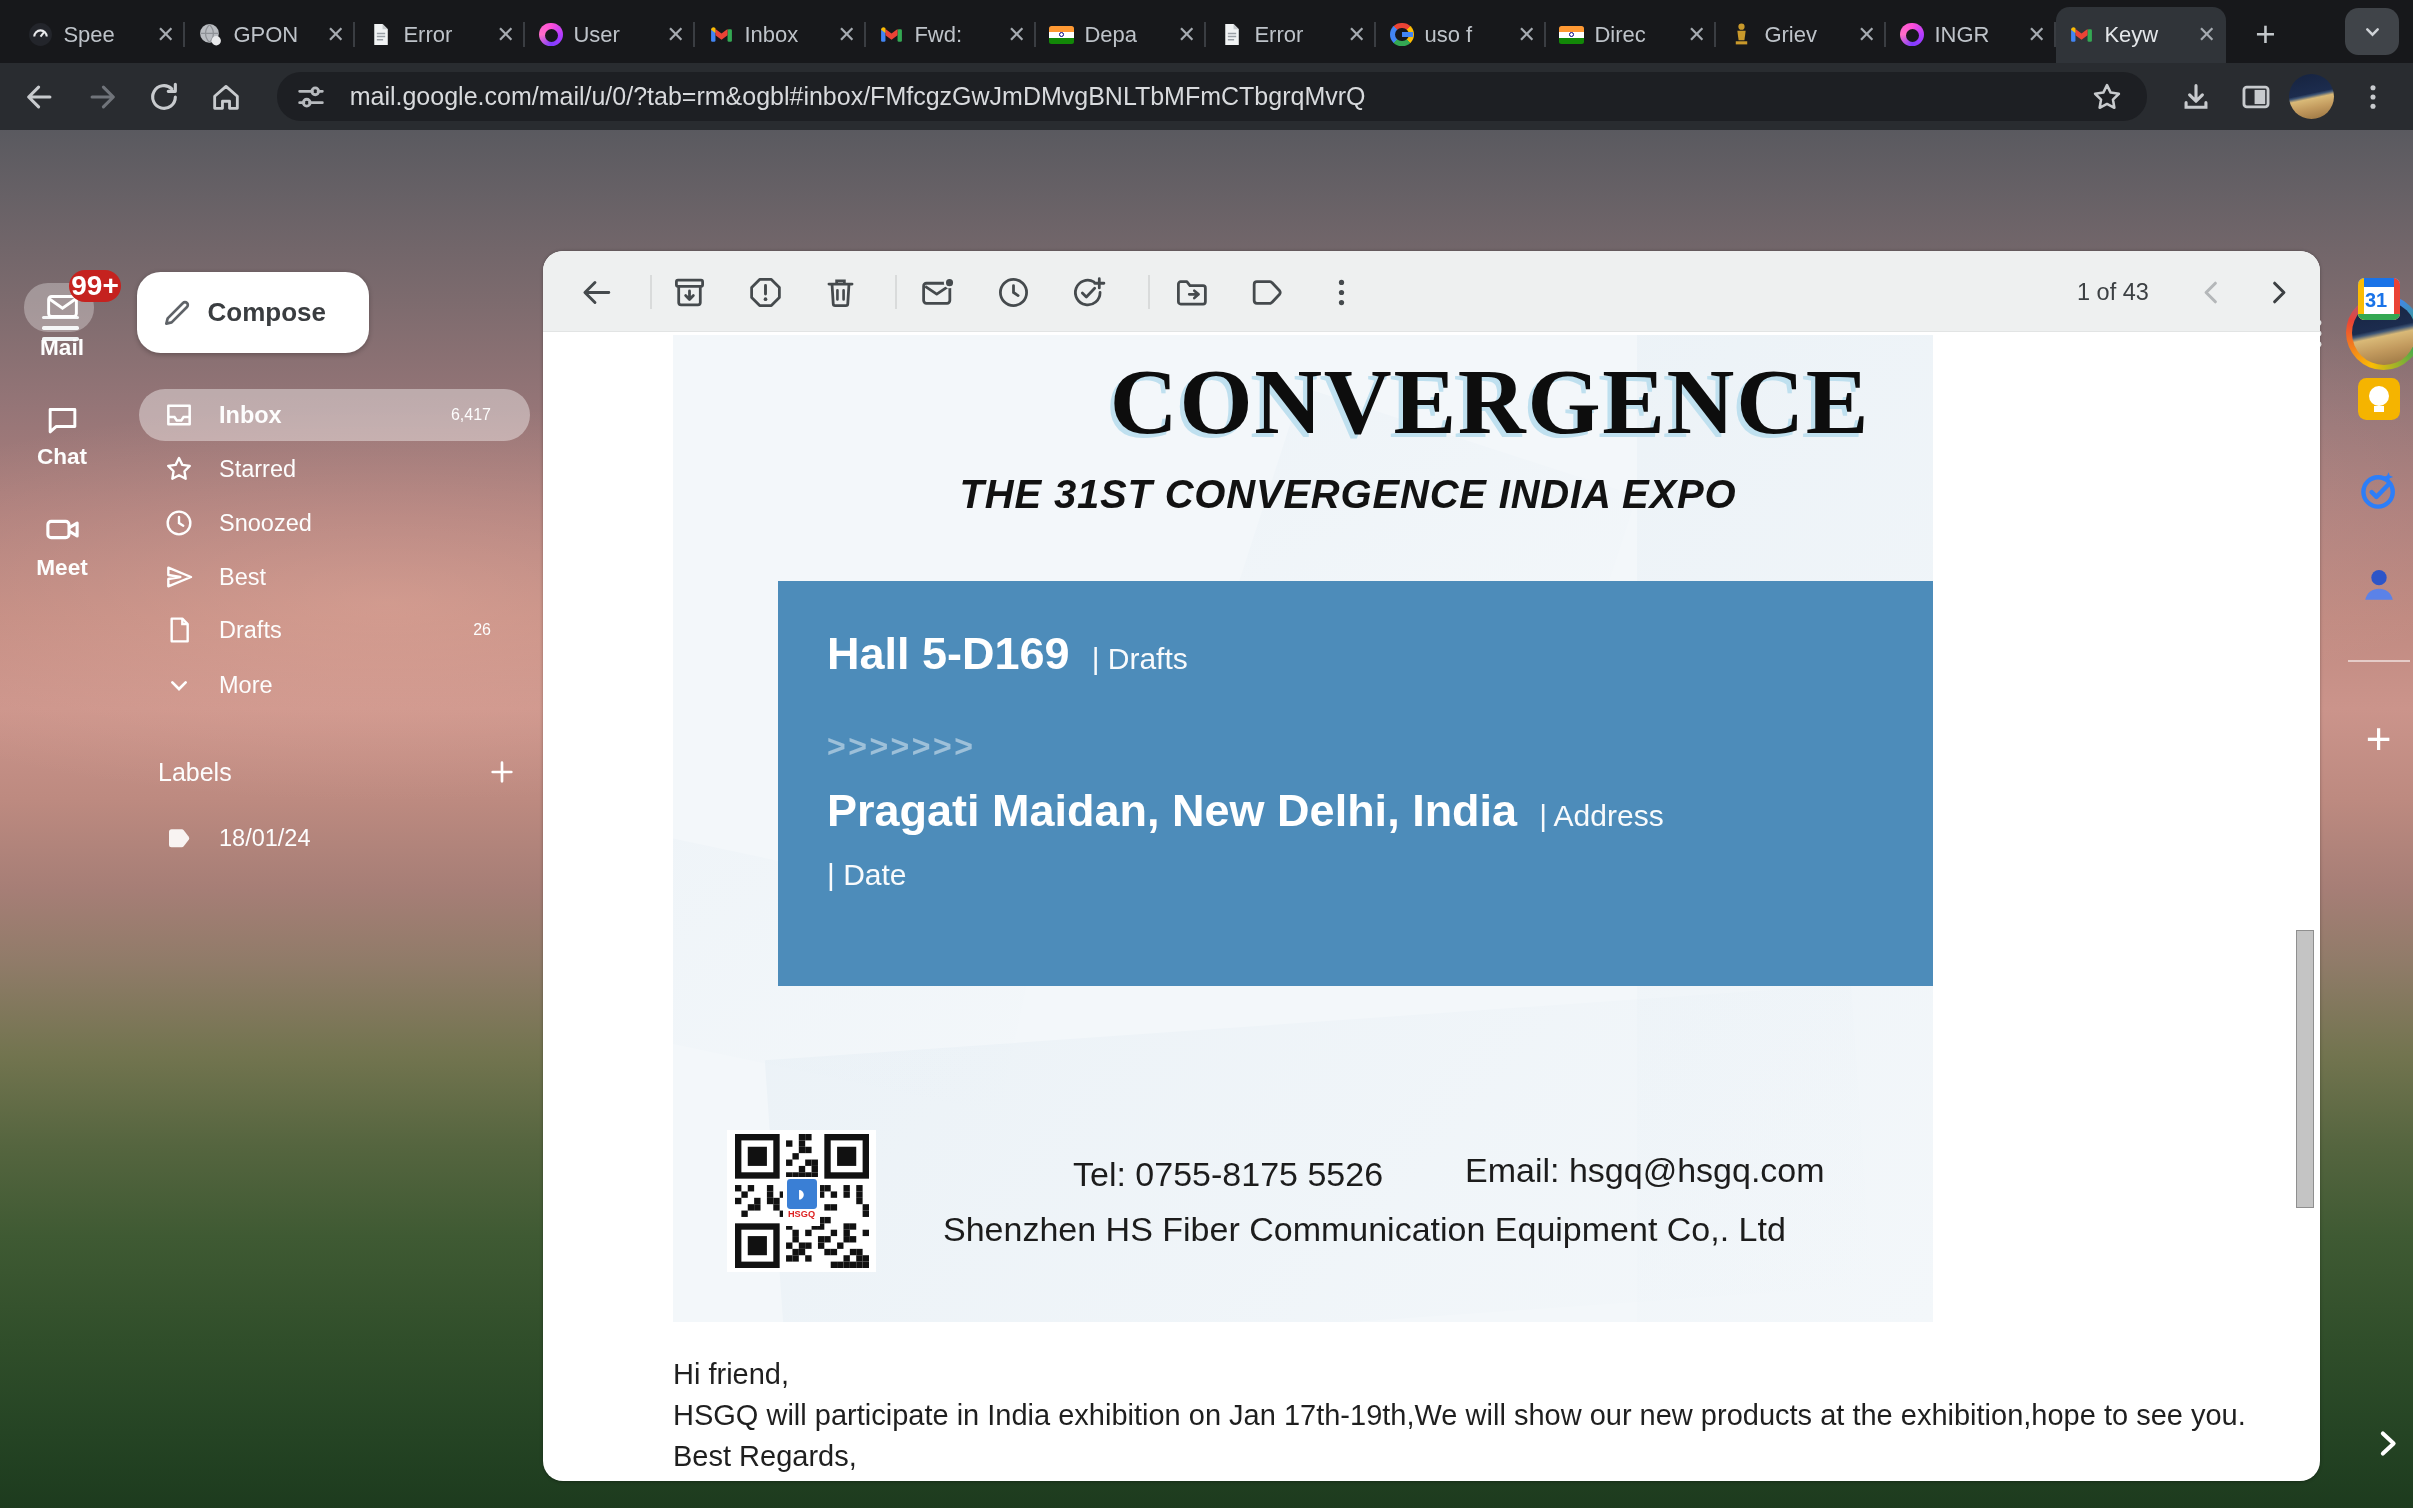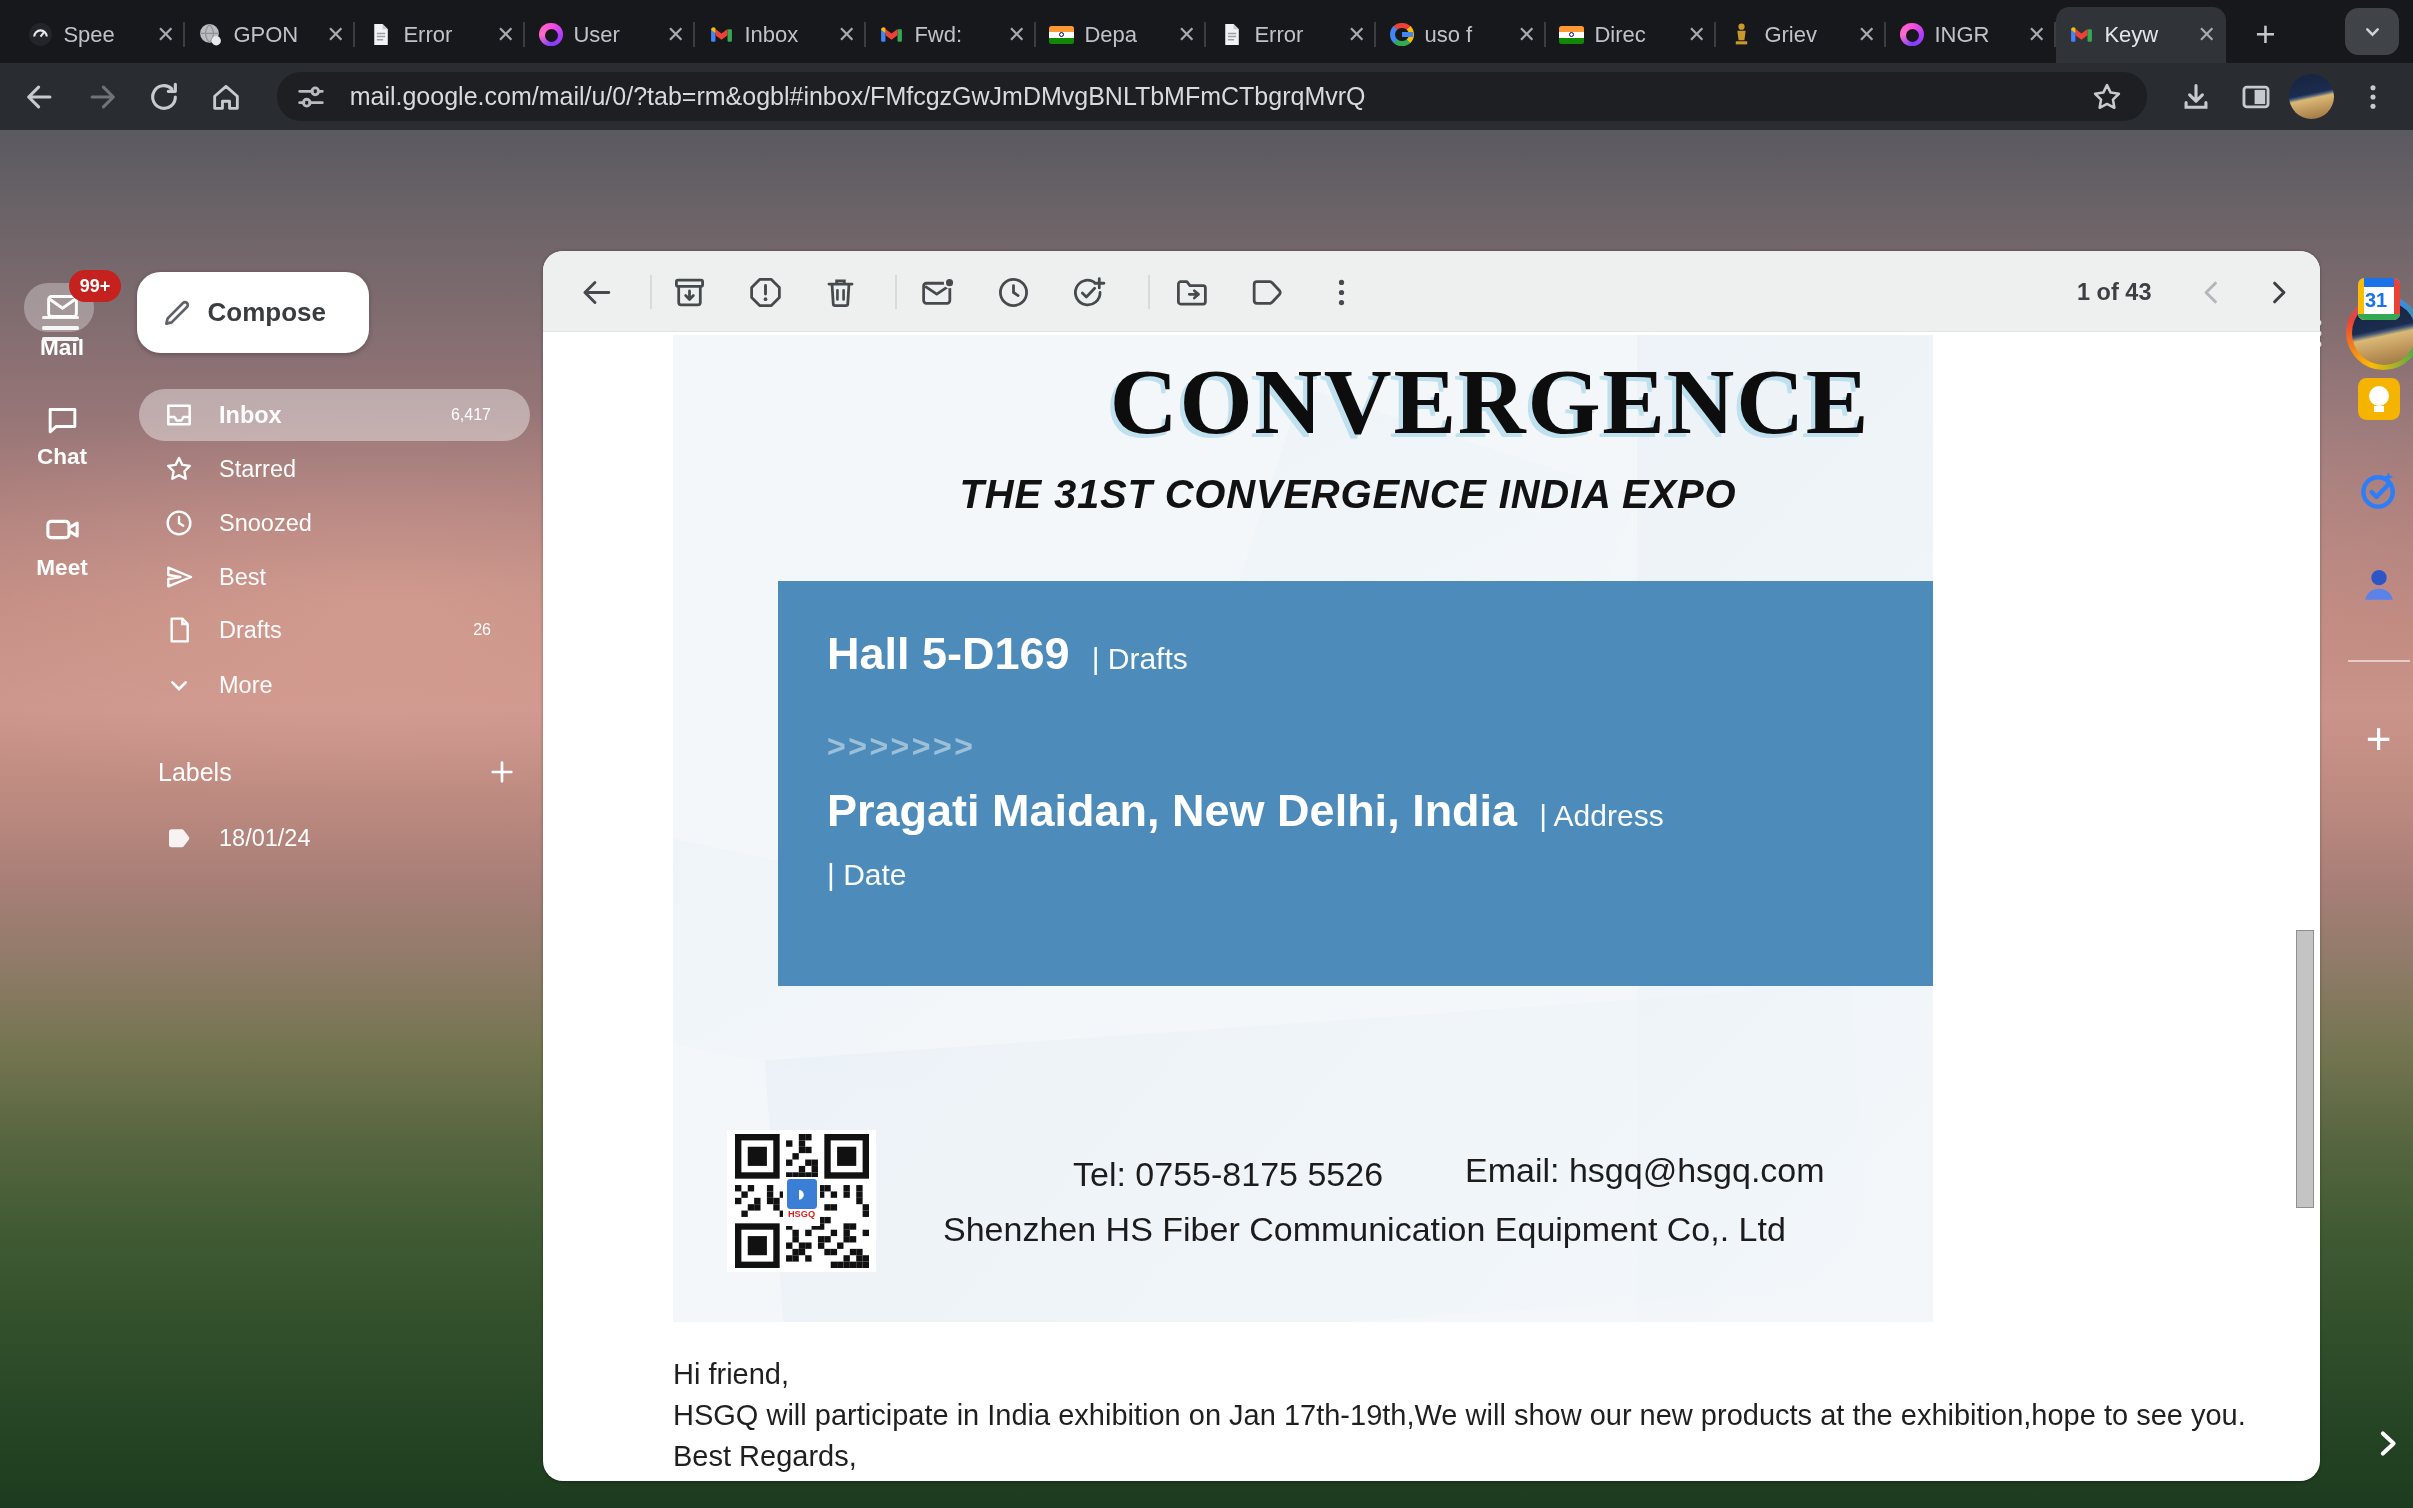--- a/index.html
+++ b/index.html
@@ -75,40 +75,40 @@
      background:conic-gradient(from 200deg,#fbbc04,#ea4335,#4285f4,#34a853,#fbbc04);
      display:flex;align-items:center;justify-content:center;}
   .gm-avatar .photo{width:64px;height:64px;border-radius:50%;
      background:linear-gradient(168deg,#16233f 0%,#1c2c4e 44%,#3f5676 48%,#d9b977 54%,#c29a5e 72%,#96713f 100%);}
 
   
   .rail-item{position:absolute;left:0;width:124px;text-align:center;color:#fff;}
   .rail-pill{position:absolute;left:23.5px;top:283px;width:70px;height:49px;border-radius:24px;background:rgba(255,255,255,.30);}
   .rail-lab{font-size:22.6px;font-weight:600;color:#fdfdfd;}
   .badge{position:absolute;left:69px;top:270px;min-width:52px;height:32px;border-radius:16px;background:#c5221f;
-     color:#fff;font-size:18px;font-weight:700;line-height:32px;text-align:center;z-index:3;}
+     color:#fff;font-size:28px;font-weight:700;line-height:32px;text-align:center;z-index:3;}
 
   
   .compose{position:absolute;left:137px;top:272px;width:232px;height:81px;border-radius:23.5px;background:#fff;
      box-shadow:0 1.7px 5px rgba(0,0,0,.25);display:flex;align-items:center;gap:15px;padding-left:23.5px;box-sizing:border-box;}
   .compose span{font-size:26px;font-weight:600;color:#3a3d40;}
   .navrow{position:absolute;left:139px;width:391px;height:52px;border-radius:26px;display:flex;align-items:center;
      color:#fdfdfd;}
   .navrow .nicon{width:80px;display:flex;justify-content:center;flex:none;}
   .navrow .nlab{font-size:23.5px;font-weight:500;flex:1;}
   .navrow .ncount{font-size:16px;font-weight:400;margin-right:39px;}
   .navrow.sel{background:rgba(255,255,255,.40);}
   .navrow.sel .nlab{font-weight:700;}
   .labels-head{position:absolute;left:158px;top:756px;width:360px;display:flex;color:#fdfdfd;align-items:center;}
   .labels-head span{font-size:25px;flex:1;}
 
   
   .card{position:absolute;left:543px;top:251px;width:1777px;height:1230px;background:#fff;border-radius:20px;
      box-shadow:0 0.8px 3.4px rgba(0,0,0,.30);overflow:hidden;}
-  .card-toolbar{position:absolute;left:0;top:0;width:1777px;height:80px;background:#eef0f0;border-bottom:1.7px solid #e2e4e4;font-weight:bold;}
+  .card-toolbar{position:absolute;left:0;top:0;width:1777px;height:80px;background:#eef0f0;border-bottom:1.7px solid #e2e4e4;}
   .ct-ic{position:absolute;top:22px;width:39px;height:39px;display:flex;align-items:center;justify-content:center;}
   .ct-ic svg{width:37px;height:37px;}
   .ct-div{position:absolute;top:23.5px;width:1.7px;height:34px;background:#d9dbdb;}
   .pageinfo{position:absolute;top:28px;left:1534px;font-size:23.5px;color:#3c4043;}
 
   
   .inv{position:absolute;left:130px;top:84px;width:1260px;height:987px;background:#f3f7fa;overflow:hidden;}
   .facet{position:absolute;background:linear-gradient(135deg,#e7eff5,rgba(255,255,255,0));opacity:.8;}
   .inv-title{position:absolute;left:377px;top:11.7px;width:880px;text-align:center;
      font-family:"Liberation Serif",serif;font-weight:700;font-size:94px;letter-spacing:1.7px;color:#0d0d0d;

